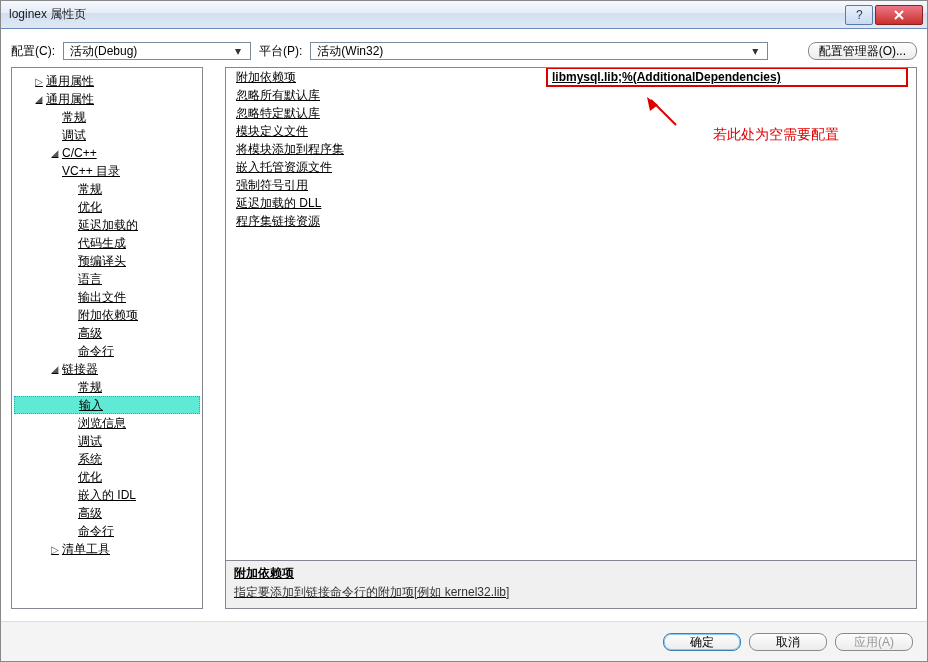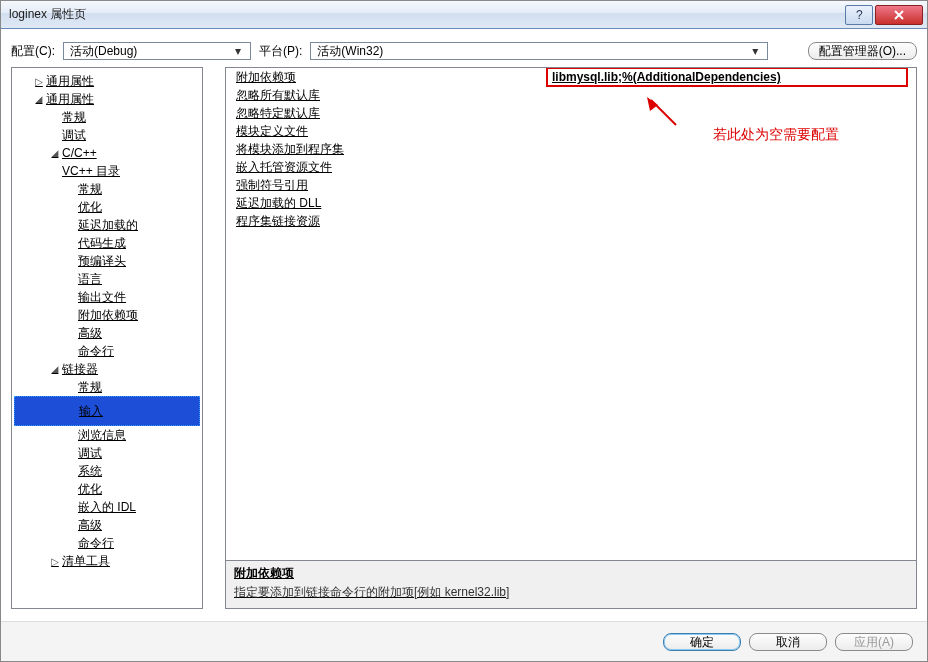--- a/index.html
+++ b/index.html
@@ -19,21 +19,21 @@
 .combo.config { width: 188px; }
 .combo.platform { width: 458px; gap: 24px; }
 .combo .drop { margin-left: auto; width: 16px; text-align: center; color: #333; }
 .btn { border: 1px solid #8a8a8a; background: linear-gradient(#fdfdfd,#ececec); height: 18px; padding: 0 10px; display: flex; border-radius: 8px; }
 
 .body-area { position: absolute; top: 62px; left: 0; right: 0; bottom: 44px; padding: 4px 10px 8px 10px; display: flex; gap: 22px; text-decoration: underline; }
 
 .tree-pane { width: 192px; border: 1px solid #828790; background: #fff; overflow: auto; padding: 4px 2px; }
 .tree-item { display: flex; align-items: center; height: 18px; padding-left: 4px; cursor: default; white-space: nowrap; }
 .tree-item .arrow { width: 14px; display: inline-flex; justify-content: center; color: #555; font-size: 10px; }
-.tree-item.selected { background: #1d4ed8; border: 1px dotted #3399ff; height: 30px; }
+.tree-item.selected { background: #5eead4; border: 1px dotted #3399ff; height: 18px; }
 .indent-1 { padding-left: 18px; }
 .indent-2 { padding-left: 34px; }
 .indent-3 { padding-left: 50px; }
 
 .right-pane { flex: 1; display: flex; flex-direction: column; border: 1px solid #828790; background: #fff; position: relative; }
 .grid { flex: 1; overflow: auto; }
 .grid-row { display: flex; height: 18px; align-items: center; }
 .grid-row .prop-name { width: 320px; padding-left: 10px; color: #000; }
 .grid-row .prop-val { flex: 1; padding-left: 4px; }
 .grid-row.first .prop-val { border: 2px solid #d00; font-weight: bold; padding: 0 4px; margin-right: 8px; height: 20px; display: flex; align-items: center; }

